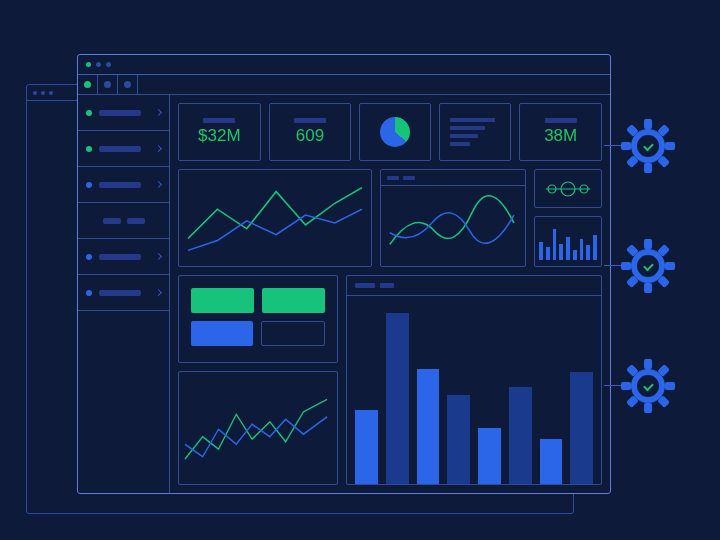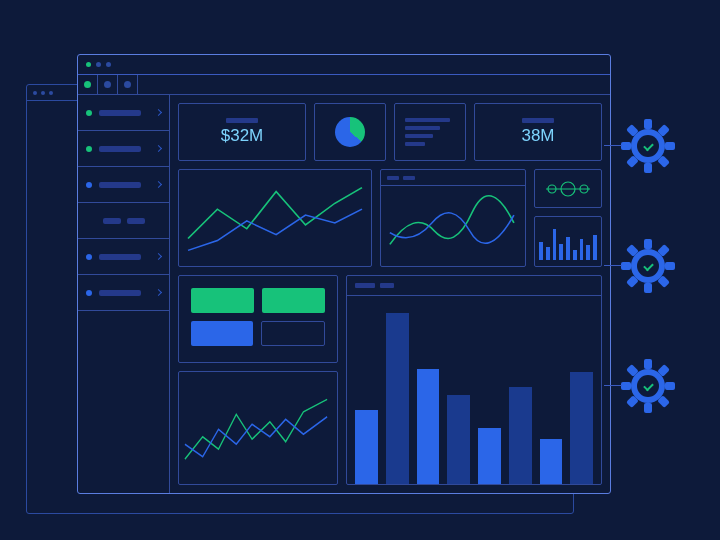--- a/index.html
+++ b/index.html
@@ -45,21 +45,21 @@
   .bullet.g{background:#17c27a}.bullet.b{background:#2b66e8}
 
   .main{flex:1;padding:8px;display:flex;flex-direction:column;gap:8px;overflow:hidden}
   .row{display:flex;gap:8px}
   .card{border:1px solid #314a9a;border-radius:2px;background:transparent}
 
   
   .r1 .card{height:58px}
   .metric{flex:1;display:flex;flex-direction:column;align-items:center;justify-content:center;gap:3px}
   .metric .skel{width:32px;height:5px;background:#24398a;border-radius:1px}
-  .metric .val{color:#7dd3fc;font-size:17px;font-weight:400}
+  .metric .val{color:#22c55e;font-size:17px;font-weight:400}
   .pie-card{width:72px;display:flex;align-items:center;justify-content:center}
   .pie{width:30px;height:30px;border-radius:50%;background:conic-gradient(#17c27a 0 130deg,#2b66e8 130deg 360deg)}
   .lines-card{width:72px;display:flex;flex-direction:column;justify-content:center;gap:4px;padding:0 10px}
   .ln{height:4px;background:#24398a;border-radius:1px}
 
   
   .r2{height:98px}
   .chart-a{flex:1.6;position:relative}
   .chart-b{flex:1.2;position:relative}
   .stack{width:68px;display:flex;flex-direction:column;gap:8px}
@@ -160,20 +160,24 @@
           <span class="chev"></span>
         </div>
     </div>
 
     <div class="main">
 
       <div class="row r1">
         <div class="card metric">
           <span class="skel"></span>
           <span class="val">$32M</span>
+        </div>
+        <div class="card metric">
+          <span class="skel"></span>
+          <span class="val">609</span>
         </div>
         <div class="card pie-card">
           <div class="pie"></div>
         </div>
         <div class="card lines-card">
           <span class="ln" style="width:90%"></span>
             <span class="ln" style="width:70%"></span>
           <span class="ln" style="width:55%"></span>
             <span class="ln" style="width:40%"></span>
         </div>

